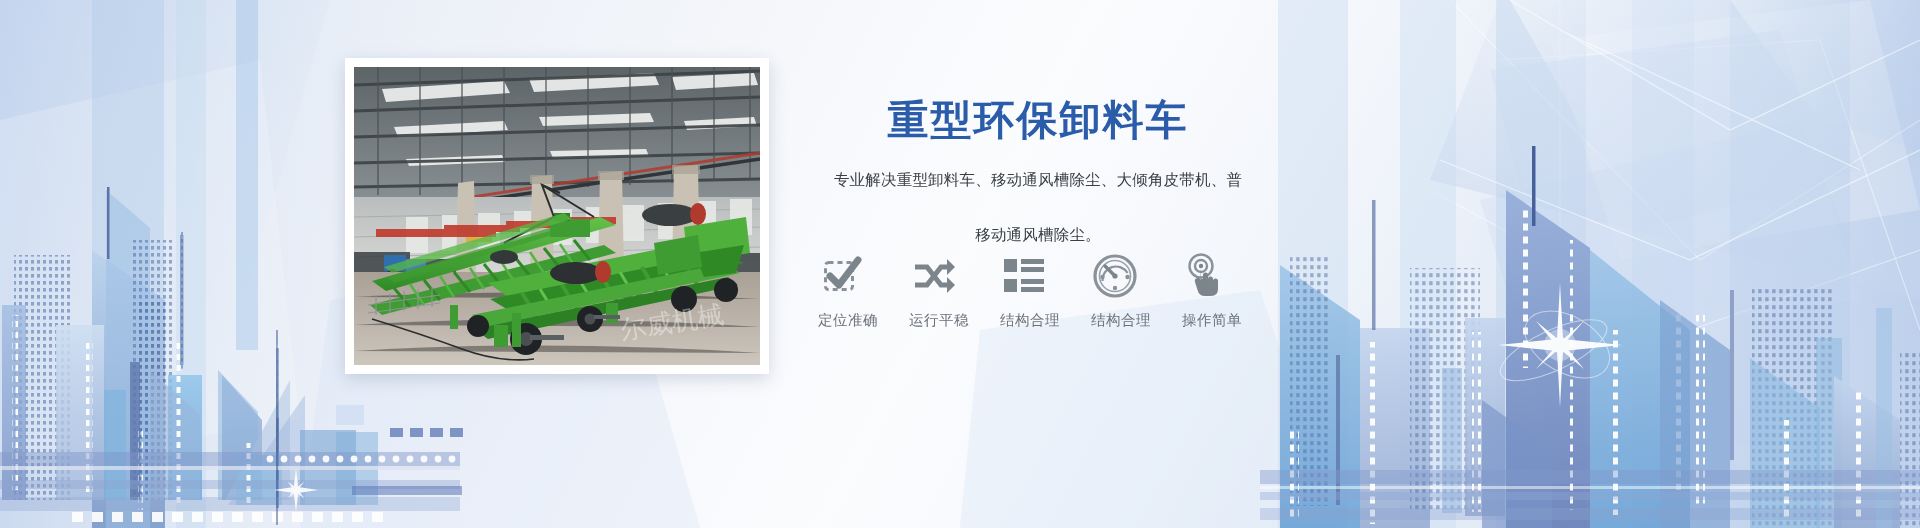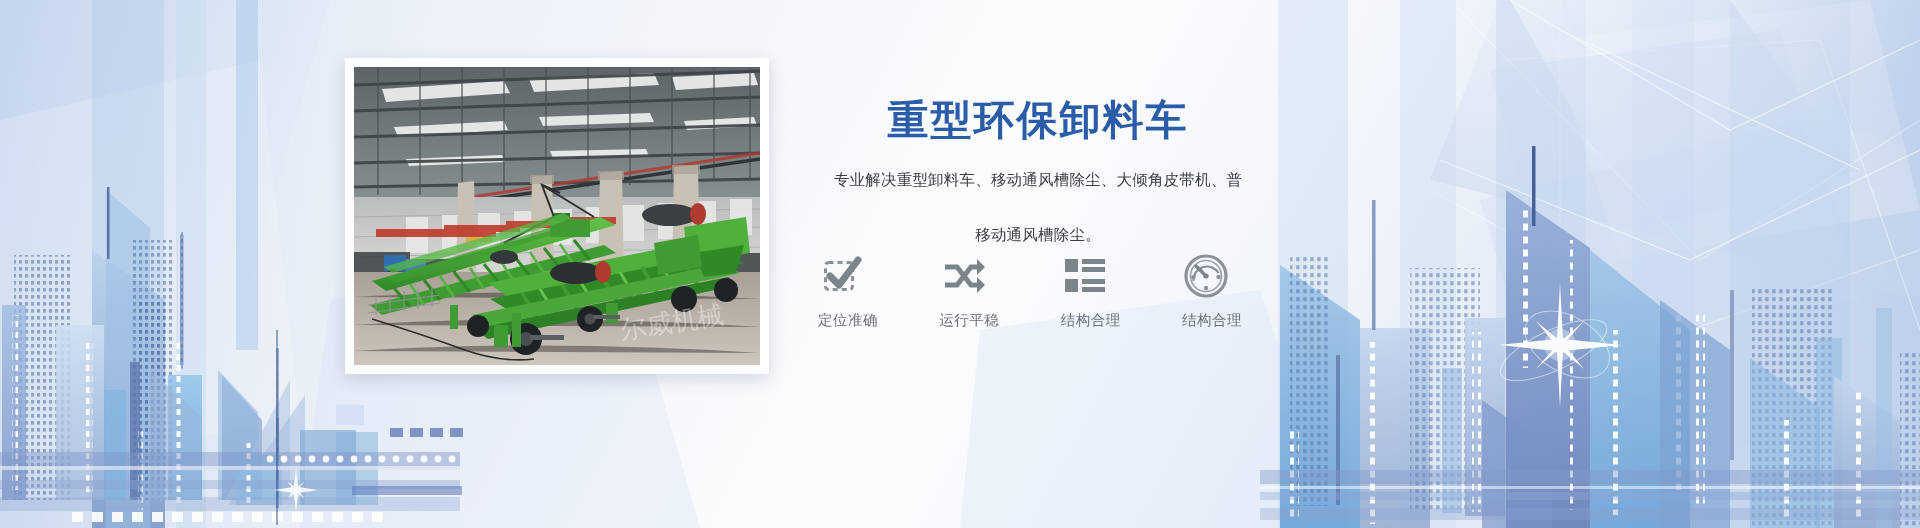--- a/index.html
+++ b/index.html
@@ -649,16 +649,31 @@
           <line x1="23" y1="23" x2="13" y2="13" stroke="#7d858c" stroke-width="3.4" stroke-linecap="round"></line>
           <circle cx="23" cy="23" r="2.6" fill="#7d858c"></circle>
           <circle cx="10.5" cy="24" r="2.2" fill="#8a9198"></circle>
           <circle cx="35.5" cy="24" r="2.2" fill="#8a9198"></circle>
           <circle cx="23" cy="35" r="2.2" fill="#8a9198"></circle>
         </svg>
       </span>
       <span class="lbl">结构合理</span>
     </div>
 
+    <div class="feature">
+      <span class="ic">
+        <svg width="44" height="46" viewBox="0 0 44 46">
+          <circle cx="17" cy="13" r="11.5" fill="none" stroke="#8a9198" stroke-width="2.4"></circle>
+          <circle cx="17" cy="13" r="6" fill="none" stroke="#8a9198" stroke-width="2.4"></circle>
+          <circle cx="17" cy="13" r="2.2" fill="#7d858c"></circle>
+          <path d="M16 13 L16 26 L19 26 L19 22 Q19 19.5 21.5 19.5 Q24 19.5 24 22 L24 26
+                   Q24 23.5 26.5 23.5 Q29 23.5 29 26 L29 28
+                   Q29 25.5 31.5 25.5 Q34 25.5 34 28 L34 36
+                   Q34 43 27 43 L21 43 Q15 43 13.5 37 L11 29
+                   Q10 26 13 25 Q15.5 24.2 16.5 27 Z" fill="#7d858c"></path>
+        </svg>
+      </span>
+      <span class="lbl">操作简单</span>
+    </div>
 
   </div>
 
 </div>
 
 </body></html>

